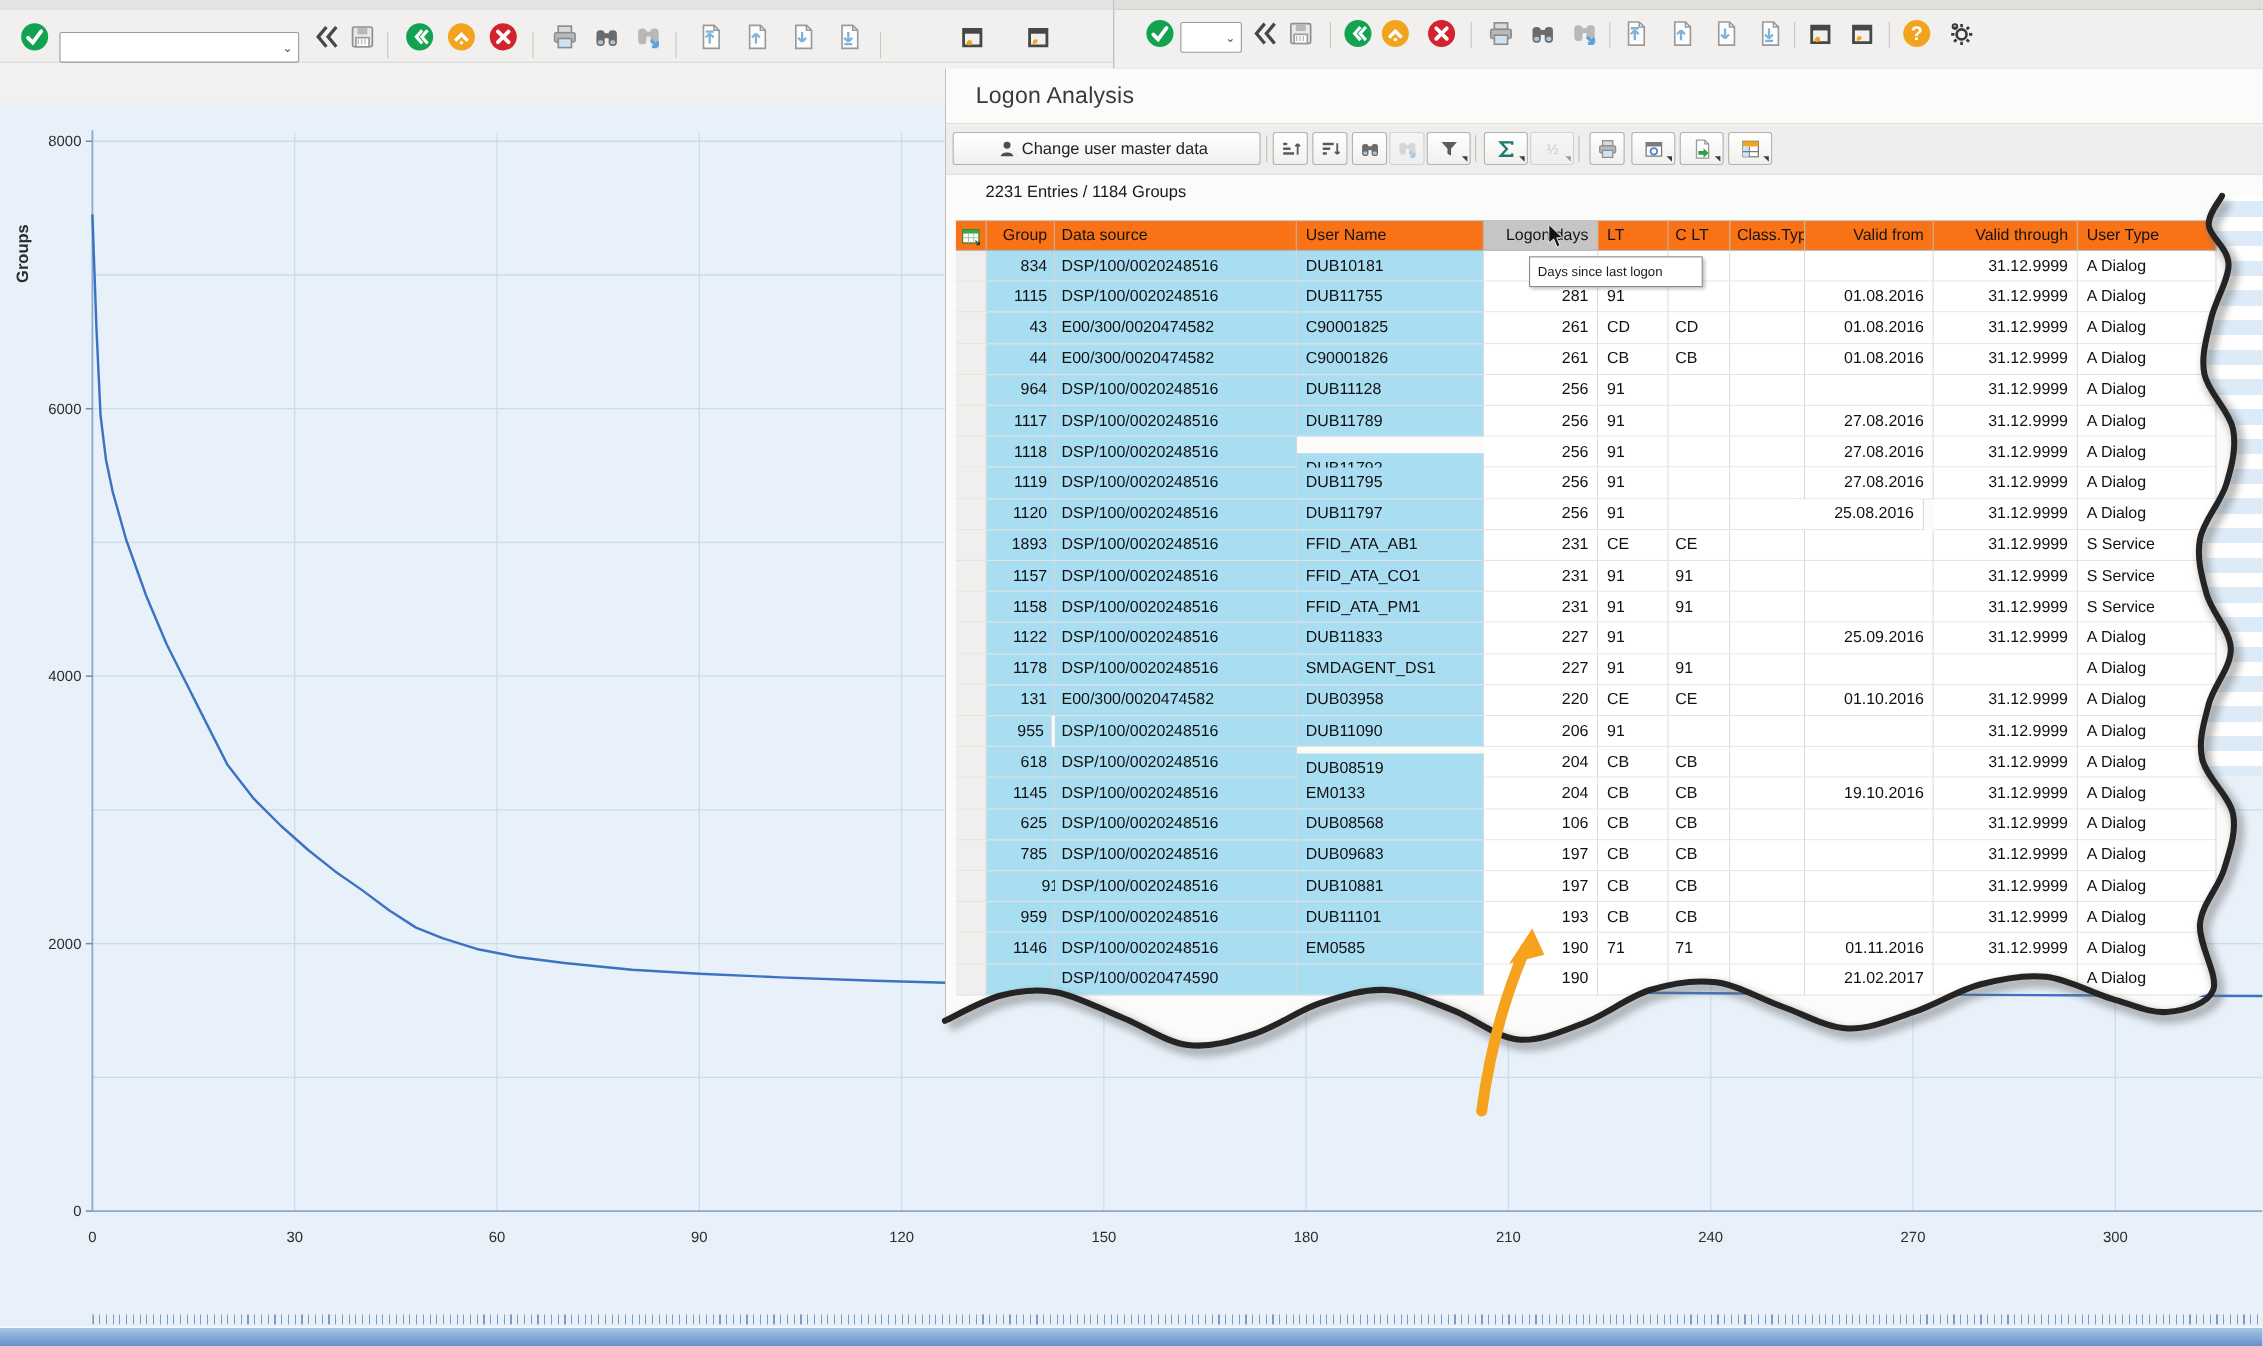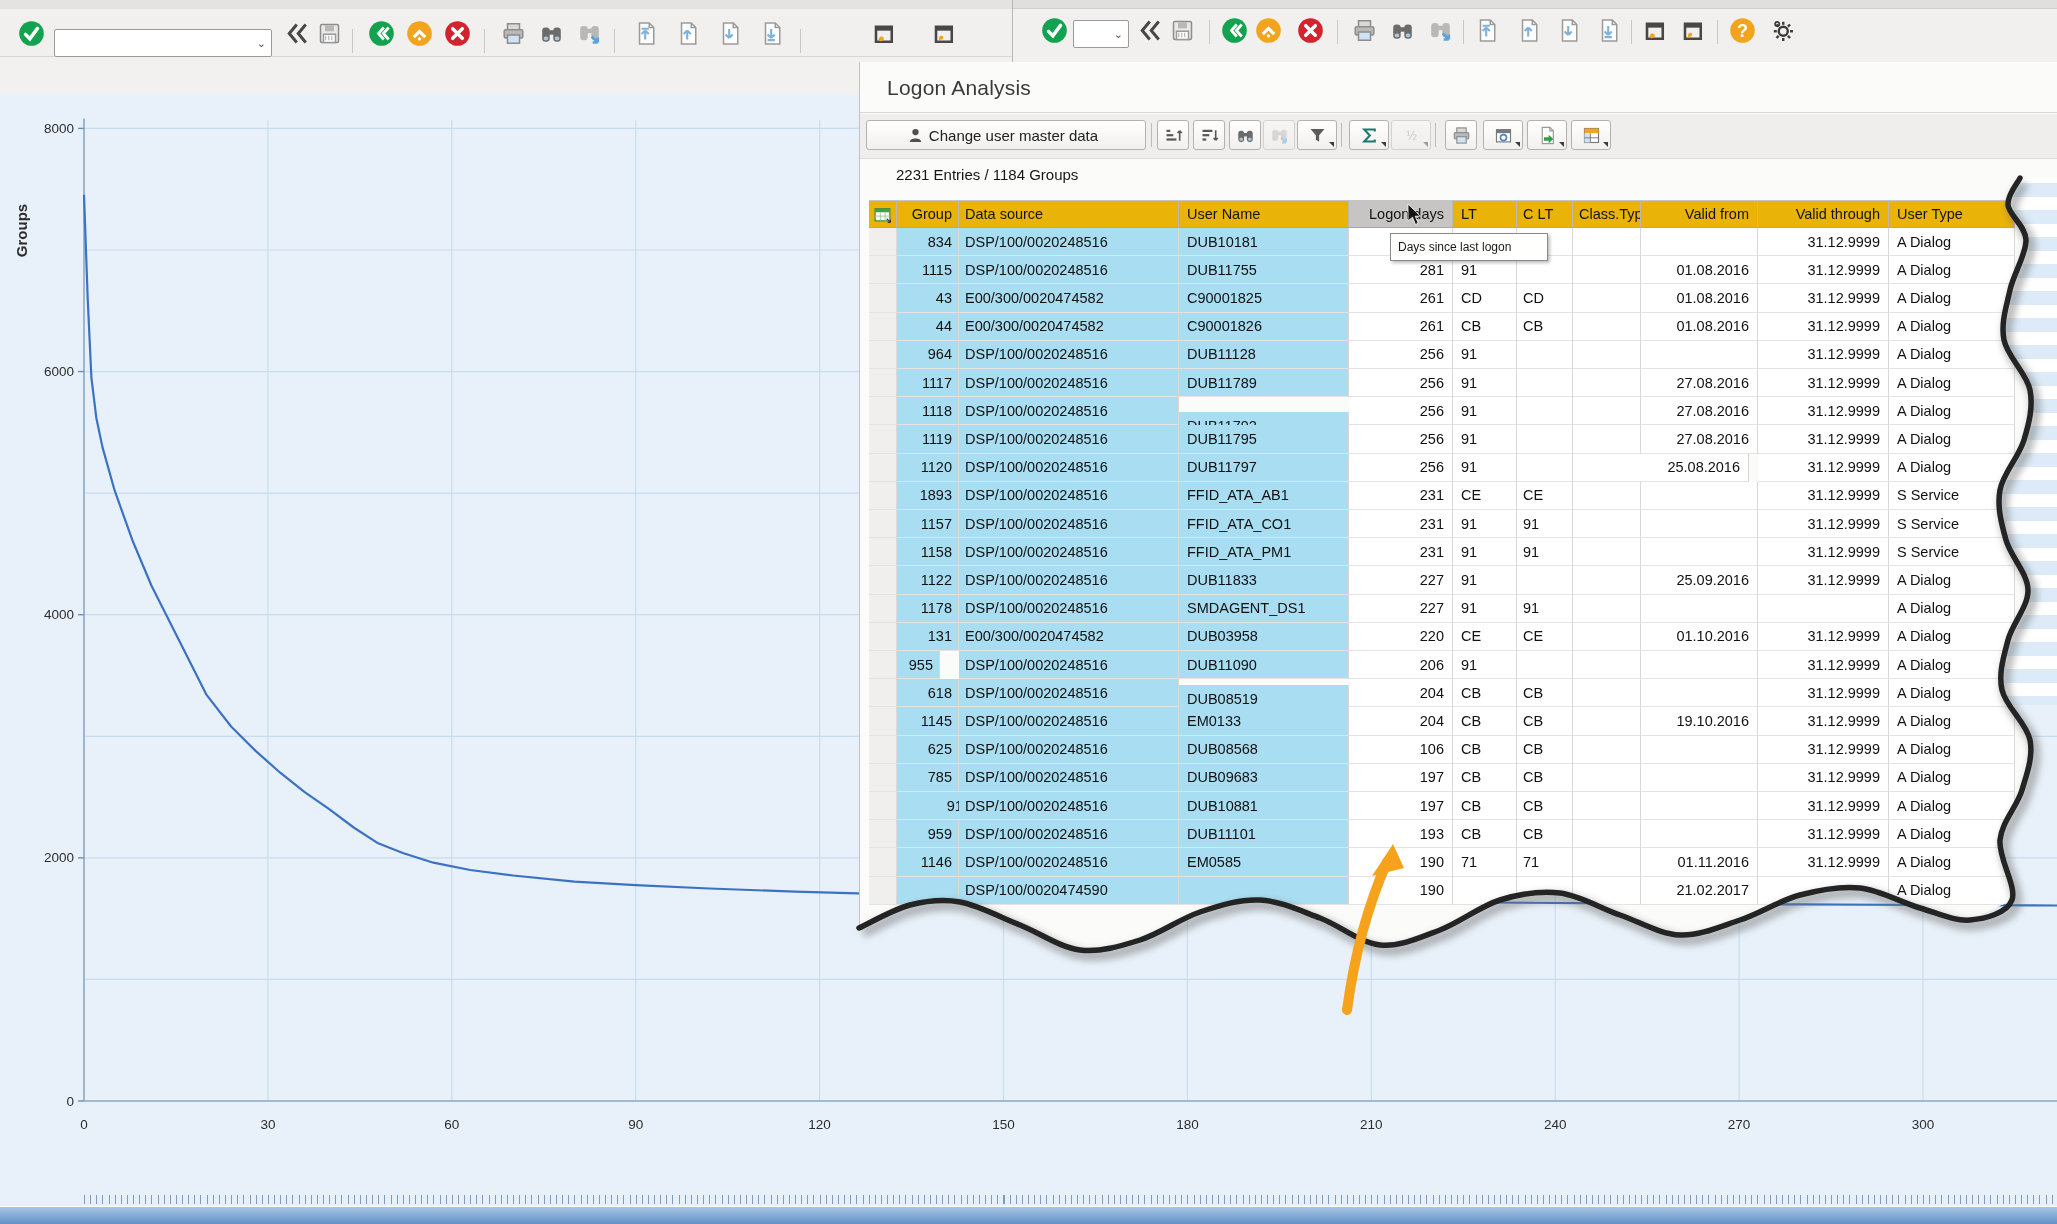--- a/index.html
+++ b/index.html
@@ -30,21 +30,21 @@
   #fg-divider{position:absolute;left:0;top:50px;width:1198px;height:1px;background:#d6d5d3;}
   #alv-strip{position:absolute;left:0;top:52px;width:1198px;height:44px;background:#efeeec;border-bottom:1px solid #dcdbd9;}
   .alv-btn{position:absolute;top:6px;height:30px;background:linear-gradient(#ffffff,#f1f0ee);border:1px solid #b3b2b0;border-radius:3px;display:flex;align-items:center;justify-content:center;box-sizing:border-box;}
   .alv-btn .lbl{font-size:15px;color:#222;padding:0 8px 0 4px;white-space:nowrap;}
   .alv-sep{position:absolute;top:9px;width:1px;height:24px;background:#bdbcba;}
   .dd{position:absolute;right:2px;bottom:2px;width:0;height:0;border-left:5px solid transparent;border-top:5px solid #3c3c3c;}
   .greyed{opacity:.45;}
   #entries-line{position:absolute;left:36px;top:104px;font-size:15px;color:#161616;}
   
   #tbl{position:absolute;left:0;top:0;}
-  .hcell{position:absolute;height:28px;background:#eab308;border-right:1px solid #b9b8b6;border-top:1px solid #c6c5c3;border-bottom:1px solid #a8a7a5;box-sizing:border-box;font-size:14.5px;color:#141414;display:flex;align-items:center;white-space:nowrap;overflow:hidden;}
+  .hcell{position:absolute;height:28px;background:#f97316;border-right:1px solid #b9b8b6;border-top:1px solid #c6c5c3;border-bottom:1px solid #a8a7a5;box-sizing:border-box;font-size:14.5px;color:#141414;display:flex;align-items:center;white-space:nowrap;overflow:hidden;}
   .hcell.hot{background:#c6c5c4;}
   .cell{position:absolute;height:28.2px;background:#fff;border-right:1px solid #d9d8d6;border-bottom:1px solid #e4e3e1;box-sizing:border-box;font-size:14.5px;color:#111;display:flex;align-items:center;white-space:nowrap;overflow:hidden;}
   .cell.cyan{background:#a9def2;}
   .cell.corner{background:#f0efed;}
   
   #stripes{left:2006px;top:170px;width:51px;height:535px;background:repeating-linear-gradient(180deg,#ffffff 0,#ffffff 13px,#dcebf7 13px,#dcebf7 27px);}
   
   #tooltip{left:1390px;top:233px;width:158px;height:28px;background:#fffffe;border:1px solid #8a8a88;box-shadow:2px 2px 3px rgba(0,0,0,.25);font-size:12px;color:#1a1a1a;display:flex;align-items:center;padding-left:7px;box-sizing:border-box;z-index:50;}
   #overlay-svg{left:0;top:0;z-index:40;pointer-events:none;}
   #cursor-svg{left:1406px;top:204px;z-index:55;}
@@ -646,21 +646,21 @@
         <div class="cell cyan" style="left:99px;top:560.8px;width:220px;padding-left:6px">E00/300/0020474582</div>
         <div class="cell cyan" style="left:319px;top:560.8px;width:170px;padding-left:8px">DUB03958</div>
         <div class="cell " style="left:489px;top:560.8px;width:104px;padding-right:8px;justify-content:flex-end">220</div>
         <div class="cell " style="left:593px;top:560.8px;width:64px;padding-left:8px">CE</div>
         <div class="cell " style="left:657px;top:560.8px;width:56px;padding-left:6px">CE</div>
         <div class="cell " style="left:713px;top:560.8px;width:68px;padding-left:6px"></div>
         <div class="cell " style="left:781px;top:560.8px;width:117px;padding-right:8px;justify-content:flex-end">01.10.2016</div>
         <div class="cell " style="left:898px;top:560.8px;width:131px;padding-right:8px;justify-content:flex-end">31.12.9999</div>
         <div class="cell " style="left:1029px;top:560.8px;width:126px;padding-left:8px">A Dialog</div>
         <div class="cell corner" style="left:9px;top:589px;width:28px"></div>
-        <div class="cell cyan" style="left:37px;top:589px;width:43px;padding-right:6px;justify-content:flex-end">955</div>
+        <div class="cell cyan" style="left:37px;top:589px;width:59px;padding-right:6px;justify-content:flex-end">955</div>
         <div class="cell cyan" style="left:99px;top:589px;width:220px;padding-left:6px">DSP/100/0020248516</div>
         <div class="cell cyan" style="left:319px;top:589px;width:170px;padding-left:8px">DUB11090</div>
         <div class="cell " style="left:489px;top:589px;width:104px;padding-right:8px;justify-content:flex-end">206</div>
         <div class="cell " style="left:593px;top:589px;width:64px;padding-left:8px">91</div>
         <div class="cell " style="left:657px;top:589px;width:56px;padding-left:6px"></div>
         <div class="cell " style="left:713px;top:589px;width:68px;padding-left:6px"></div>
         <div class="cell " style="left:781px;top:589px;width:117px;padding-right:8px;justify-content:flex-end"></div>
         <div class="cell " style="left:898px;top:589px;width:131px;padding-right:8px;justify-content:flex-end">31.12.9999</div>
         <div class="cell " style="left:1029px;top:589px;width:126px;padding-left:8px">A Dialog</div>
         <div class="cell corner" style="left:9px;top:617.2px;width:28px"></div>

